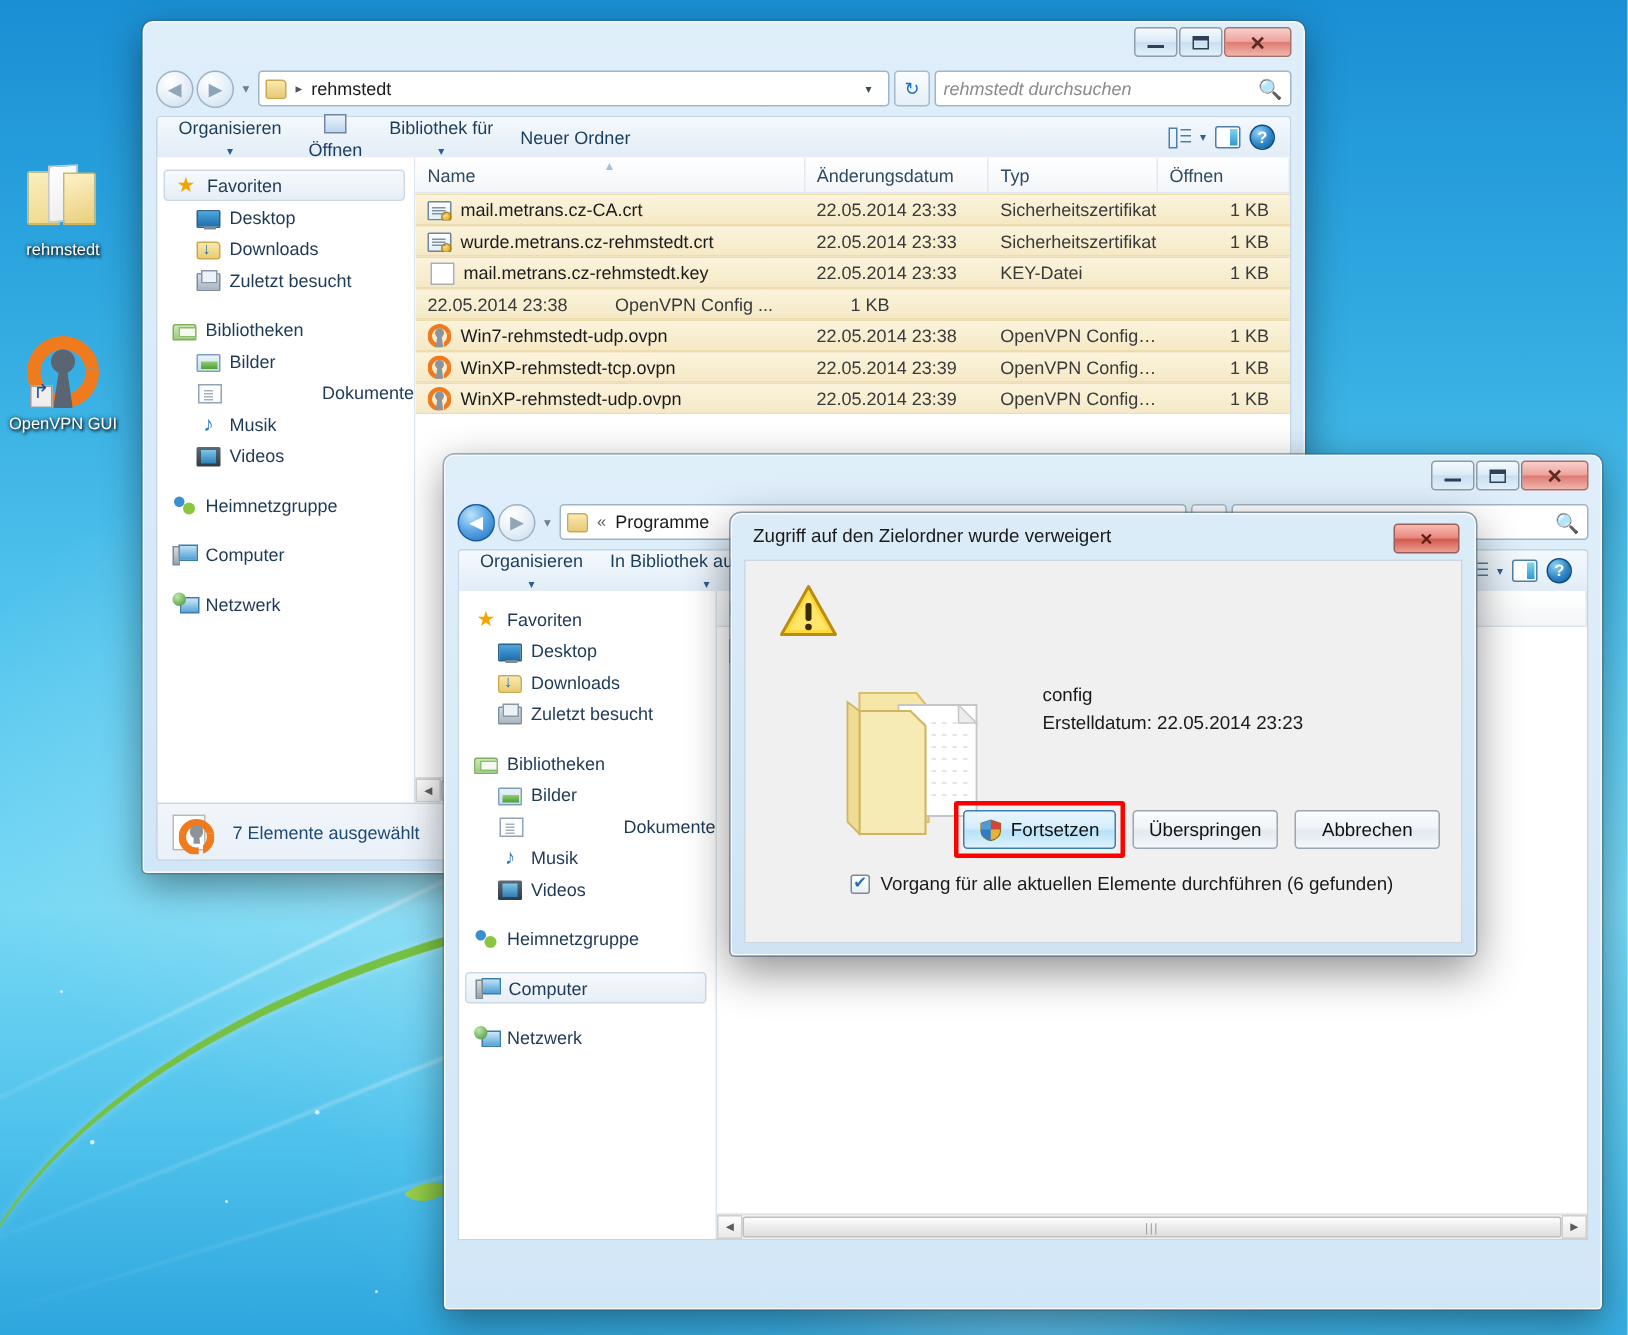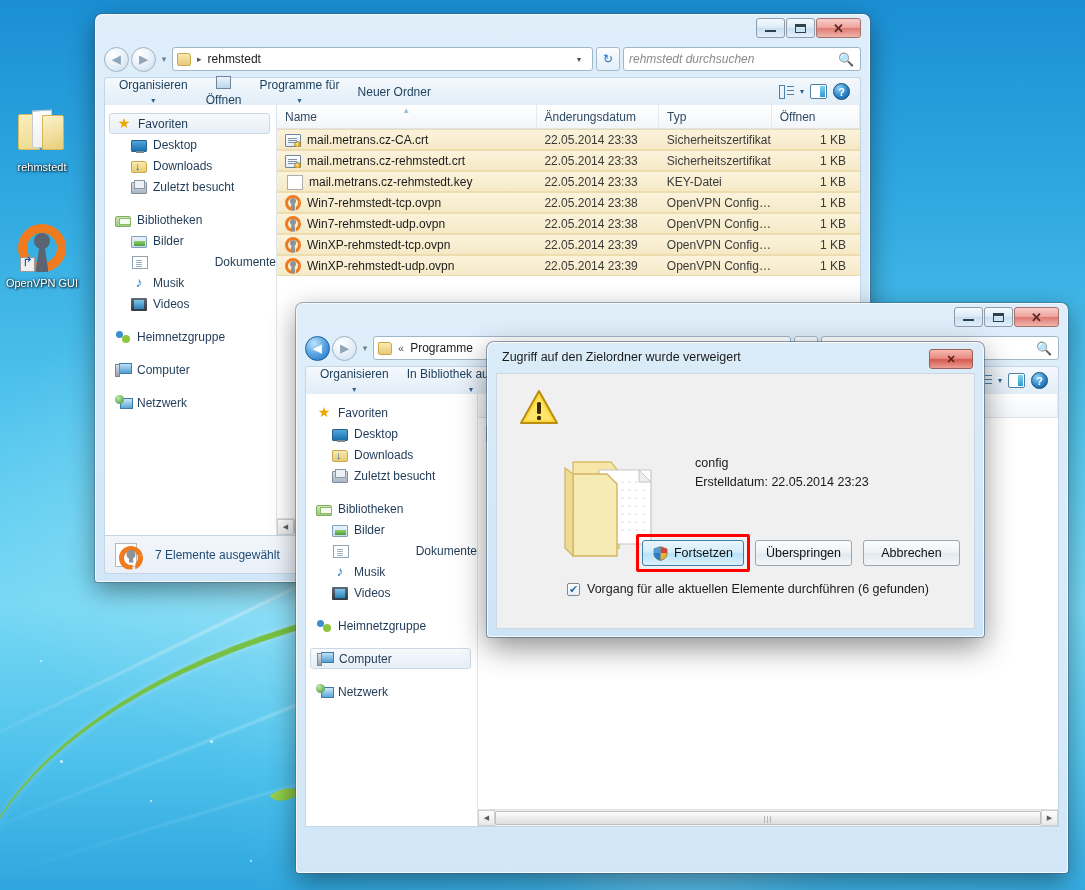--- a/index.html
+++ b/index.html
@@ -485,21 +485,21 @@
     <div class="toolbar">
       <div class="tb-item">
         <span>Organisieren</span>
         <span class="tb-caret">▾</span>
       </div>
       <div class="tb-item">
         <span style="width:15px;height:13px;display:inline-block;background:linear-gradient(180deg,#EAF3FB,#BCD6EC);border:1px solid #6E86A0;"></span>
         <span>Öffnen</span>
       </div>
       <div class="tb-item">
-        <span>Programme für</span>
+        <span>Bibliothek für</span>
         <span class="tb-caret">▾</span>
       </div>
       <div class="tb-item">
         <span>Neuer Ordner</span>
       </div>
       <div class="tb-right">
         <span class="tb-icon-view">
           <span style="position:absolute;left:0;top:0;width:6px;height:14px;border:1px solid #4E7FA8;"></span>
           <span style="position:absolute;left:8px;top:1px;width:7px;height:1.5px;background:#4E7FA8;box-shadow:0 4px 0 #4E7FA8, 0 8px 0 #4E7FA8;"></span>
         </span>
@@ -590,44 +590,36 @@
               </div>
               <div class="cell date" style="width:125px">22.05.2014 23:33</div>
               <div class="cell type" style="width:115px">Sicherheitszertifikat</div>
               <div class="cell size" style="width:90px">1 KB</div>
             </div>
             <div class="row sel">
               <div class="cell fname" style="width:265px">
                 <span class="fi fi-crt">
                   <span class="seal"></span>
                 </span>
-                <span>mail.metrans.cz-rehmstedt.crt</span>
+                <span>wurde.metrans.cz-rehmstedt.crt</span>
               </div>
               <div class="cell date" style="width:125px">22.05.2014 23:33</div>
               <div class="cell type" style="width:115px">Sicherheitszertifikat</div>
               <div class="cell size" style="width:90px">1 KB</div>
             </div>
             <div class="row sel">
               <div class="cell fname" style="width:265px">
                 <span class="fi fi-key"></span>
                 <span>mail.metrans.cz-rehmstedt.key</span>
               </div>
               <div class="cell date" style="width:125px">22.05.2014 23:33</div>
               <div class="cell type" style="width:115px">KEY-Datei</div>
               <div class="cell size" style="width:90px">1 KB</div>
             </div>
             <div class="row sel">
-              <div class="cell fname" style="width:265px">
-                <span class="fi fi-ovpn">
-                  <span class="r"></span>
-                  <span class="r2"></span>
-                  <span class="k"></span>
-                </span>
-                <span>Win7-rehmstedt-tcp.ovpn</span>
-              </div>
               <div class="cell date" style="width:125px">22.05.2014 23:38</div>
               <div class="cell type" style="width:115px">OpenVPN Config ...</div>
               <div class="cell size" style="width:90px">1 KB</div>
             </div>
             <div class="row sel">
               <div class="cell fname" style="width:265px">
                 <span class="fi fi-ovpn">
                   <span class="r"></span>
                   <span class="r2"></span>
                   <span class="k"></span>

